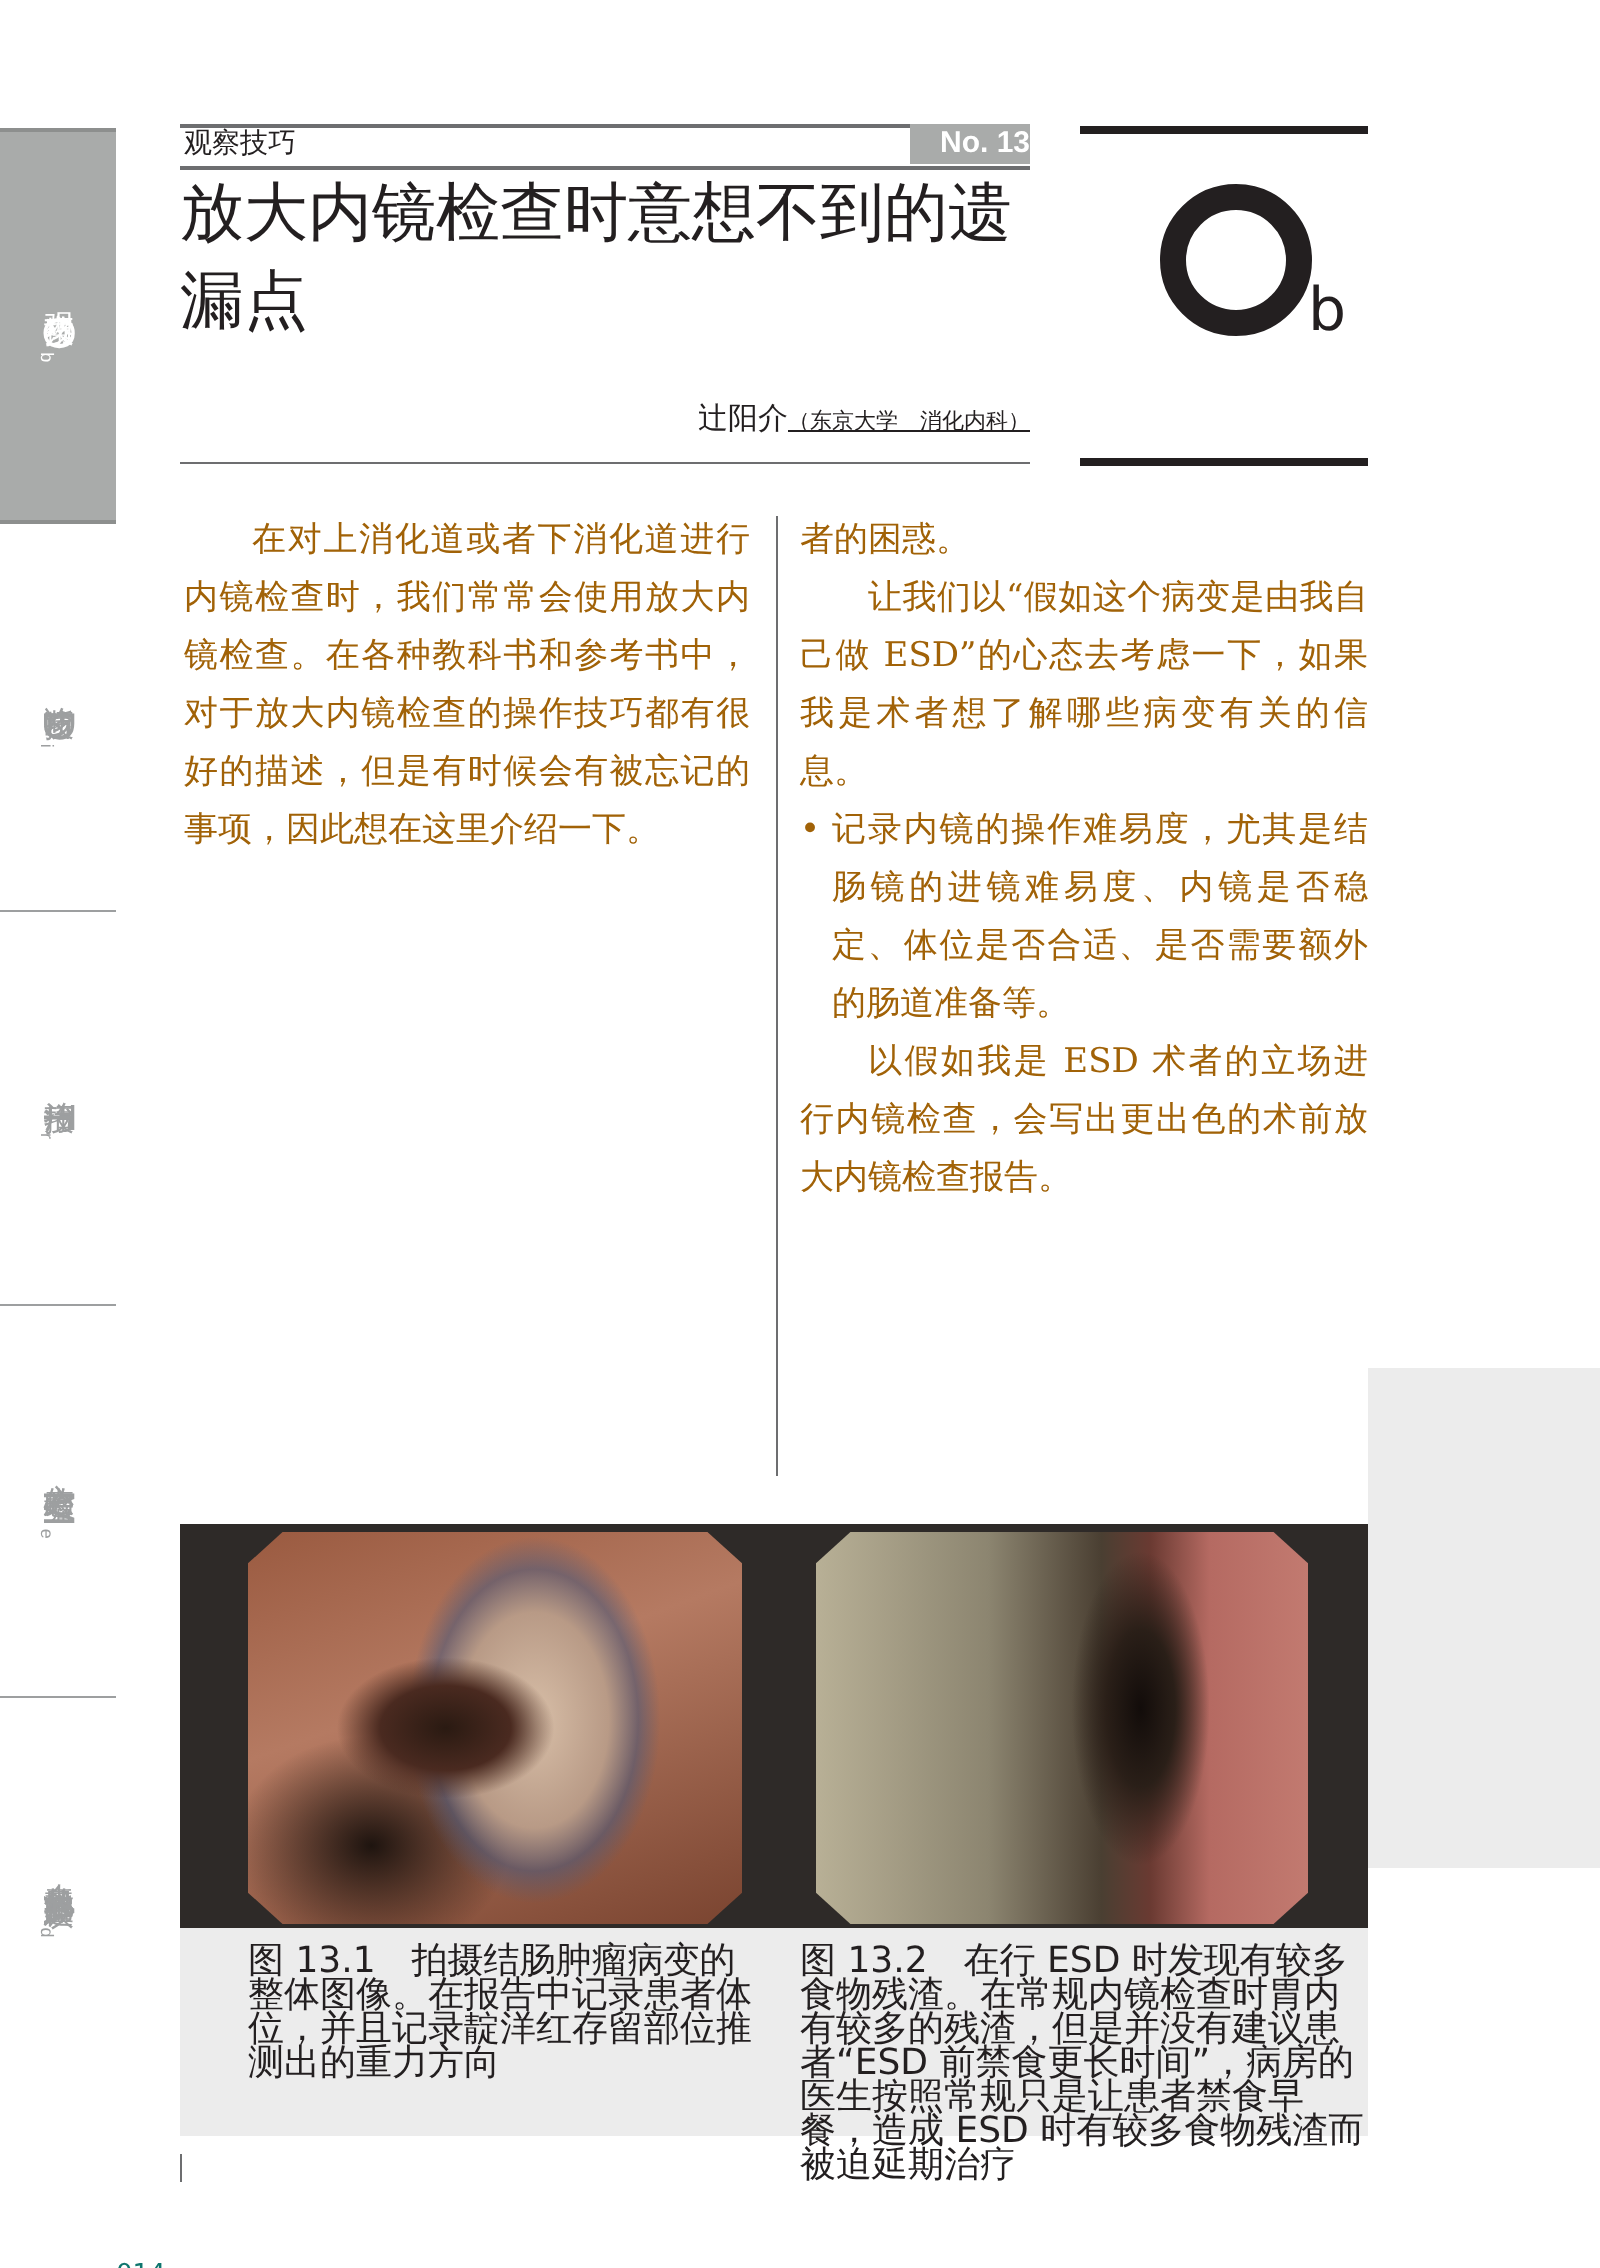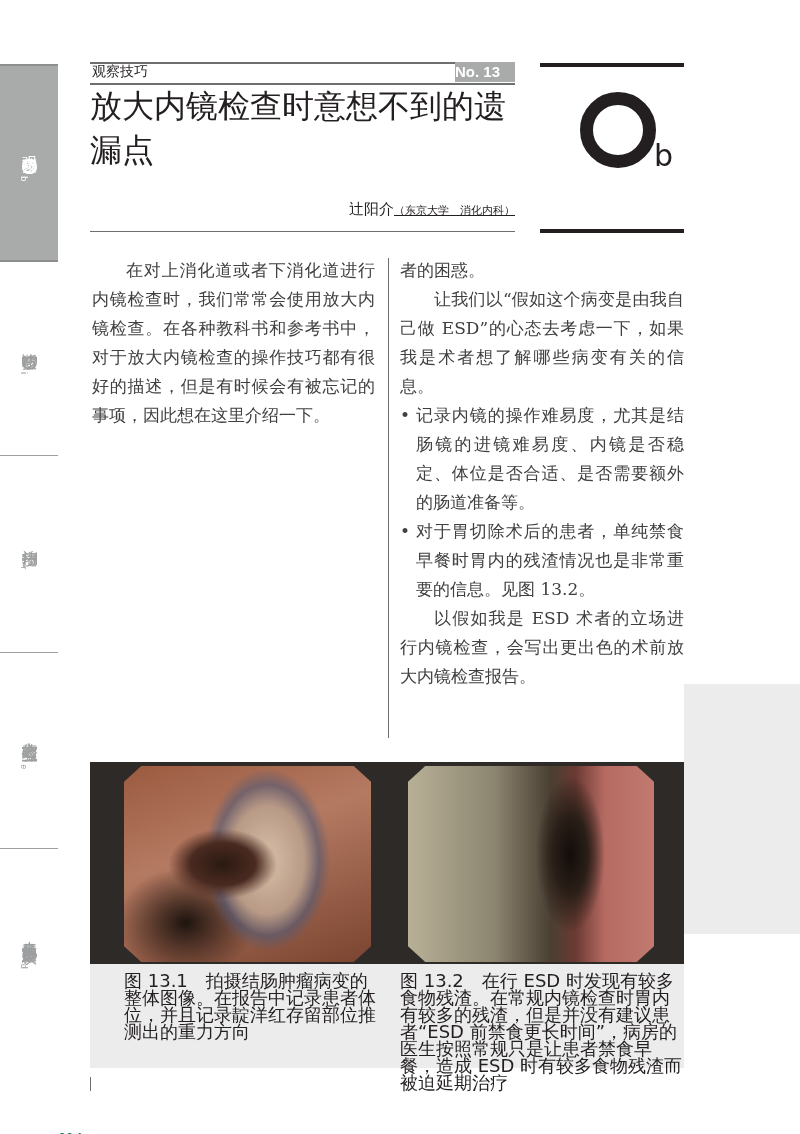--- a/index.html
+++ b/index.html
@@ -16,35 +16,35 @@
   }
   .side-tab.active .vtext { color:#ffffff; }
   .side-tab .letter { font-size:22px; margin-top:10px; font-family:"Liberation Sans", sans-serif; }
   .side-tab .letter sub { font-size:9px; }
   .side-sep { position:absolute; left:0; width:58px; height:1px; background:#9d9fa0; }
 
   
   .hdr-rule { position:absolute; left:90px; width:425px; height:2px; background:#6d6e70; }
   .section-label { position:absolute; left:92px; top:63px; font-family:"DejaVu Sans", sans-serif; font-size:14px; color:#231f20; }
   .no-badge { position:absolute; left:455px; top:62px; width:60px; height:20px; background:#a9abaa; color:#fff;
-    font-family:"Liberation Sans", sans-serif; font-weight:bold; font-size:15px; text-align:left; line-height:20px; }
+    font-family:"Liberation Sans", sans-serif; font-weight:bold; font-size:15px; text-align:right; line-height:20px; }
   .title { position:absolute; left:90px; top:84px; width:430px; font-family:"DejaVu Sans", sans-serif;
     font-size:32px; line-height:44px; color:#231f20; font-weight:500; }
   .author { position:absolute; right:285px; top:200px; font-family:"DejaVu Sans", sans-serif; font-size:15px; }
   .author .aff { font-size:11px; color:#231f20;text-decoration:underline; }
 
   
   .logo-rule { position:absolute; left:540px; width:144px; height:4px; background:#231f20; }
   .logo { position:absolute; left:540px; top:70px; width:144px; height:160px; text-align:center; }
   .logo .big { position:absolute; left:40px; top:22px; width:50px; height:50px; border:13px solid #231f20; border-radius:50%; }
   .logo .sub { position:absolute; left:114px; top:68px; font-family:"DejaVu Sans", sans-serif; font-size:30px; color:#231f20; }
   .logo .caption { position:absolute; left:0; width:144px; top:112px; font-family:"DejaVu Sans", sans-serif; font-size:11px; line-height:16px; color:#231f20; }
 
   
-  .col { position:absolute; top:256px; font-size:17px; line-height:29px; color:#404040; }
+  .col { position:absolute; top:256px; font-size:17px; line-height:29px; color:#a16207; }
   .col p { margin:0; text-align:justify; }
   .col p.indent { text-indent:2em; }
   .col-left { left:92px; width:283px; }
   .col-right { left:400px; width:284px; }
   .col-div { position:absolute; left:388px; top:258px; width:1px; height:480px; background:#6d6e70; }
   ul.bullets { margin:0; padding:0; list-style:none; }
   ul.bullets li { position:relative; padding-left:16px; text-align:justify; }
   ul.bullets li::before { content:"•"; position:absolute; left:0; top:0; }
 
   
@@ -126,21 +126,20 @@
 
 <div class="col col-left">
   <p class="indent">在对上消化道或者下消化道进行内镜检查时，我们常常会使用放大内镜检查。在各种教科书和参考书中，对于放大内镜检查的操作技巧都有很好的描述，但是有时候会有被忘记的事项，因此想在这里介绍一下。</p>
 </div>
 <div class="col-div"></div>
 <div class="col col-right">
   <p>者的困惑。</p>
   <p class="indent">让我们以“假如这个病变是由我自己做 ESD”的心态去考虑一下，如果我是术者想了解哪些病变有关的信息。</p>
   <ul class="bullets">
     <li>记录内镜的操作难易度，尤其是结肠镜的进镜难易度、内镜是否稳定、体位是否合适、是否需要额外的肠道准备等。</li>
-    <li>对于胃切除术后的患者，单纯禁食早餐时胃内的残渣情况也是非常重要的信息。见图 13.2。</li>
   </ul>
   <p class="indent">以假如我是 ESD 术者的立场进行内镜检查，会写出更出色的术前放大内镜检查报告。</p>
 </div>
 
 <div class="side-gray"></div>
 <div class="fig-band"></div>
 <div class="photo photo1"></div>
 <div class="photo photo2"></div>
 <div class="fig-panel-bg"></div>
 <div class="fig-cap fig-cap1">图 13.1　拍摄结肠肿瘤病变的整体图像。在报告中记录患者体位，并且记录靛洋红存留部位推测出的重力方向</div>

